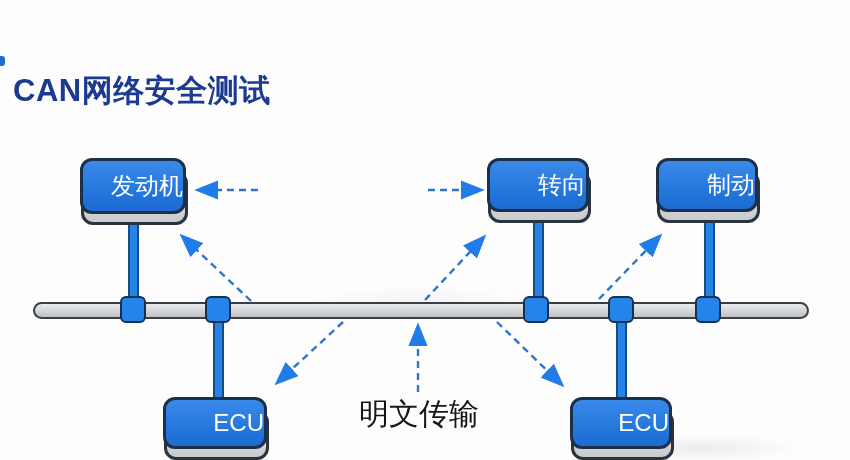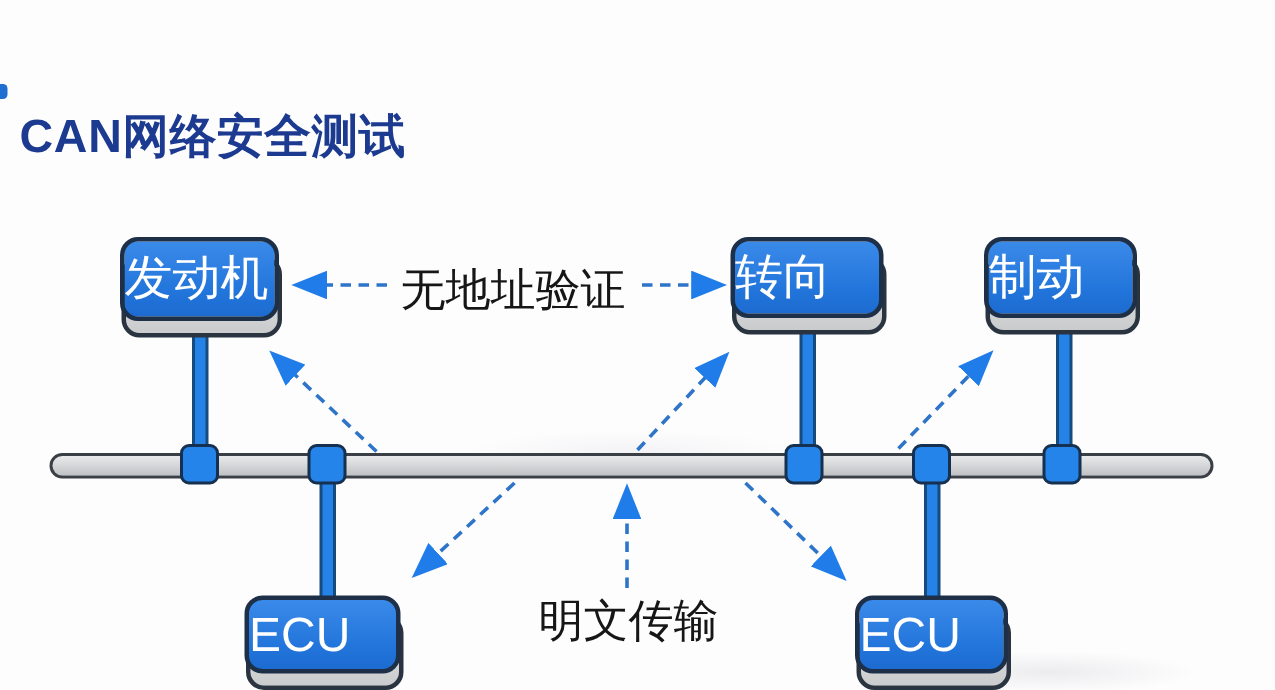--- a/index.html
+++ b/index.html
@@ -58,22 +58,22 @@
   .node{position:absolute;z-index:4;}
   .node .base{
     position:absolute;left:1px;right:-2px;top:13px;bottom:-11px;
     background:linear-gradient(180deg,#e7e8e9, #c9cbcd);
     border:3px solid #2a3340;border-radius:12px;
   }
   .node .face{
     position:absolute;inset:0;
     background:linear-gradient(180deg,#3a8ae9 0%,#2174da 70%,#1d6bd0 100%);
     border:3px solid #1e3048;border-radius:12px;
-    display:flex;align-items:center;justify-content:flex-start;
-    color:#ffffff;font-size:32px;white-space:nowrap;
+    display:flex;align-items:center;justify-content:flex-end;
+    color:#ffffff;font-size:24px;white-space:nowrap;
   }
   .node.engine  {left:80px; top:110px;width:106px;height:56px;}
   .node.steering{left:487px;top:110px;width:102px;height:54px;}
   .node.brake   {left:656px;top:110px;width:102px;height:54px;}
   .node.ecu-l   {left:163px;top:349px;width:104px;height:52px;}
   .node.ecu-r   {left:570px;top:349px;width:102px;height:52px;}
 
   
   .note{
     position:absolute;color:#161616;font-size:30px;font-weight:400;
@@ -151,16 +151,15 @@
     </div>
   </div>
 
   <div class="node ecu-r">
     <div class="base"></div>
     <div class="face">
       <span>ECU</span>
     </div>
   </div>
 
-  <div class="note no-addr">无地址验证</div>
   <div class="note plain">明文传输</div>
 
 </div>
 
 </body></html>

